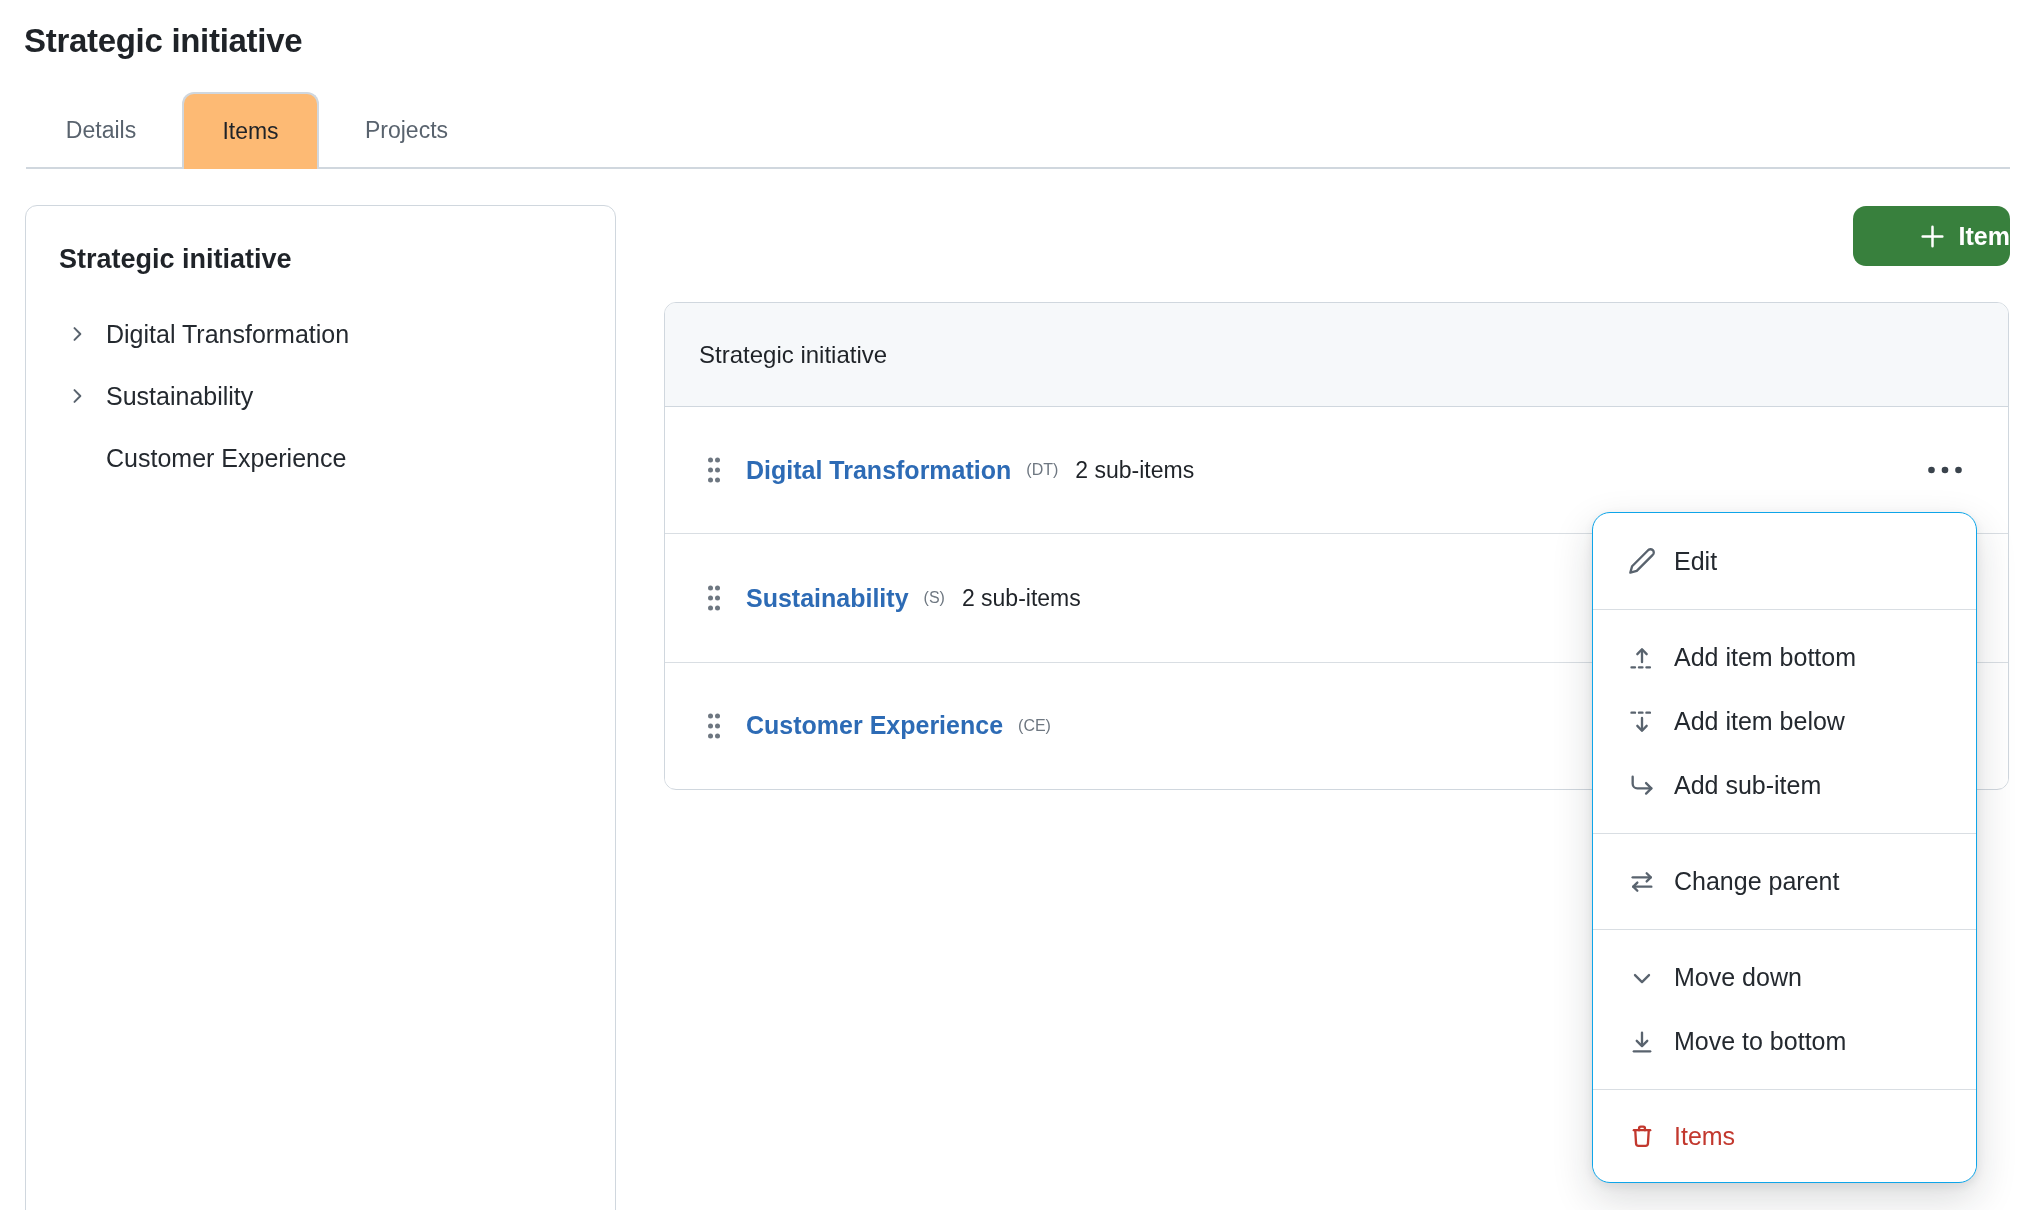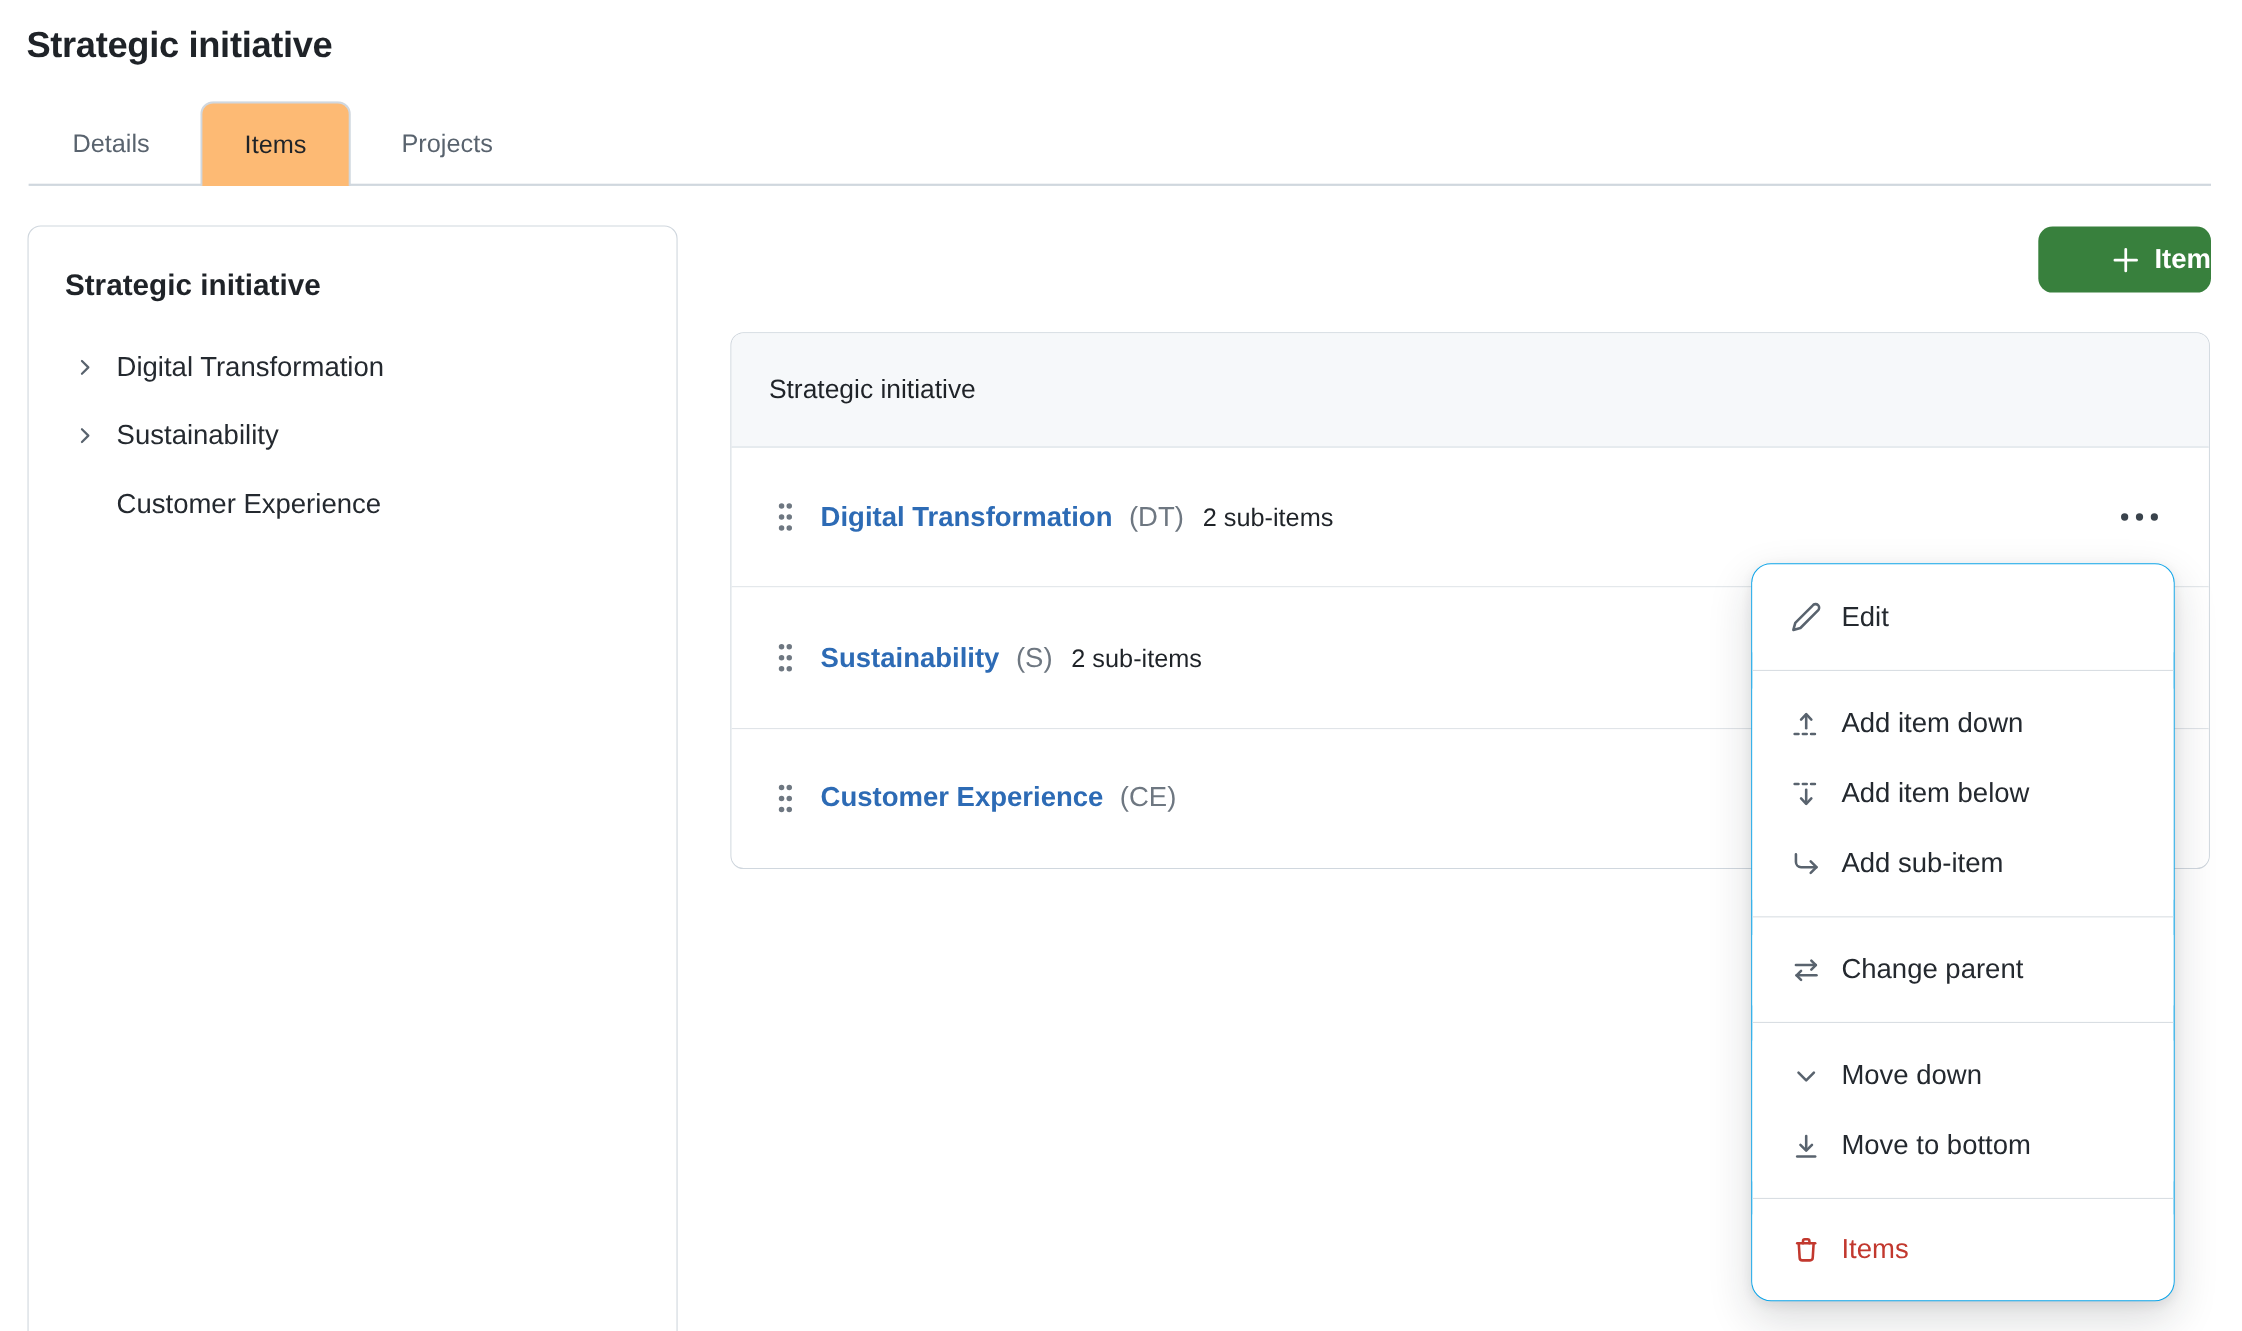--- a/index.html
+++ b/index.html
@@ -47,21 +47,21 @@
   
   #items-panel{left:664px;top:302px;width:1345px;height:488px;background:#fff;
        border:1.5px solid var(--border);border-radius:12px;overflow:hidden;}
   #items-panel-header{height:104px;background:var(--band);border-bottom:1.5px solid var(--border);
        display:flex;align-items:center;padding-left:34px;font-size:24px;}
   .item-row{position:relative;display:flex;align-items:center;padding-left:42px;
        border-bottom:1.5px solid var(--divider);background:#fff;}
   #row-0{height:127px;} #row-1{height:129px;} #row-2{height:125px;border-bottom:none;}
   .grip{width:14px;height:28px;margin-right:25px;cursor:grab;flex:0 0 14px;}
   .row-link{font-size:25px;font-weight:bold;color:var(--blue);text-decoration:none;cursor:pointer;}
-  .row-code{margin-left:15px;font-size:25px;color:#6e7781;}
+  .row-code{margin-left:15px;font-size:16px;color:#6e7781;}
   .row-meta{margin-left:17px;font-size:23px;color:var(--text);}
   .kebab{position:absolute;right:41px;top:50%;transform:translateY(-50%);width:44px;height:44px;
        display:flex;align-items:center;justify-content:center;background:none;border:none;cursor:pointer;}
 
   
   #context-menu{left:1592px;top:512px;width:385px;height:671px;background:#fff;z-index:30;
        border:1px solid #0ea5e9;border-radius:18px;
        box-shadow:0 16px 40px rgba(25,30,40,.16),0 3px 10px rgba(25,30,40,.08);
        display:flex;flex-direction:column;overflow:hidden;}
   .menu-section{display:flex;flex-direction:column;justify-content:center;}
@@ -199,21 +199,21 @@
 
     <div id="menu-sec-2" class="menu-section">
       <button class="menu-item">
         <span class="mi">
           <svg width="28" height="28" viewBox="0 0 24 24" fill="none" stroke-width="2" stroke-linecap="round" stroke-linejoin="round">
               <path d="M12 15.5V5"></path>
               <path d="M8 8.7l4-4.2 4 4.2"></path>
               <path d="M3 20h18" stroke-dasharray="3 3.4"></path>
             </svg>
         </span>
-        <span>Add item down</span>
+        <span>Add item bottom</span>
       </button>
       <button class="menu-item">
         <span class="mi">
           <svg width="28" height="28" viewBox="0 0 24 24" fill="none" stroke-width="2" stroke-linecap="round" stroke-linejoin="round">
               <path d="M3 4h18" stroke-dasharray="3 3.4"></path>
               <path d="M12 8.5V19"></path>
               <path d="M8 15.3l4 4.2 4-4.2"></path>
             </svg>
         </span>
         <span>Add item below</span>

